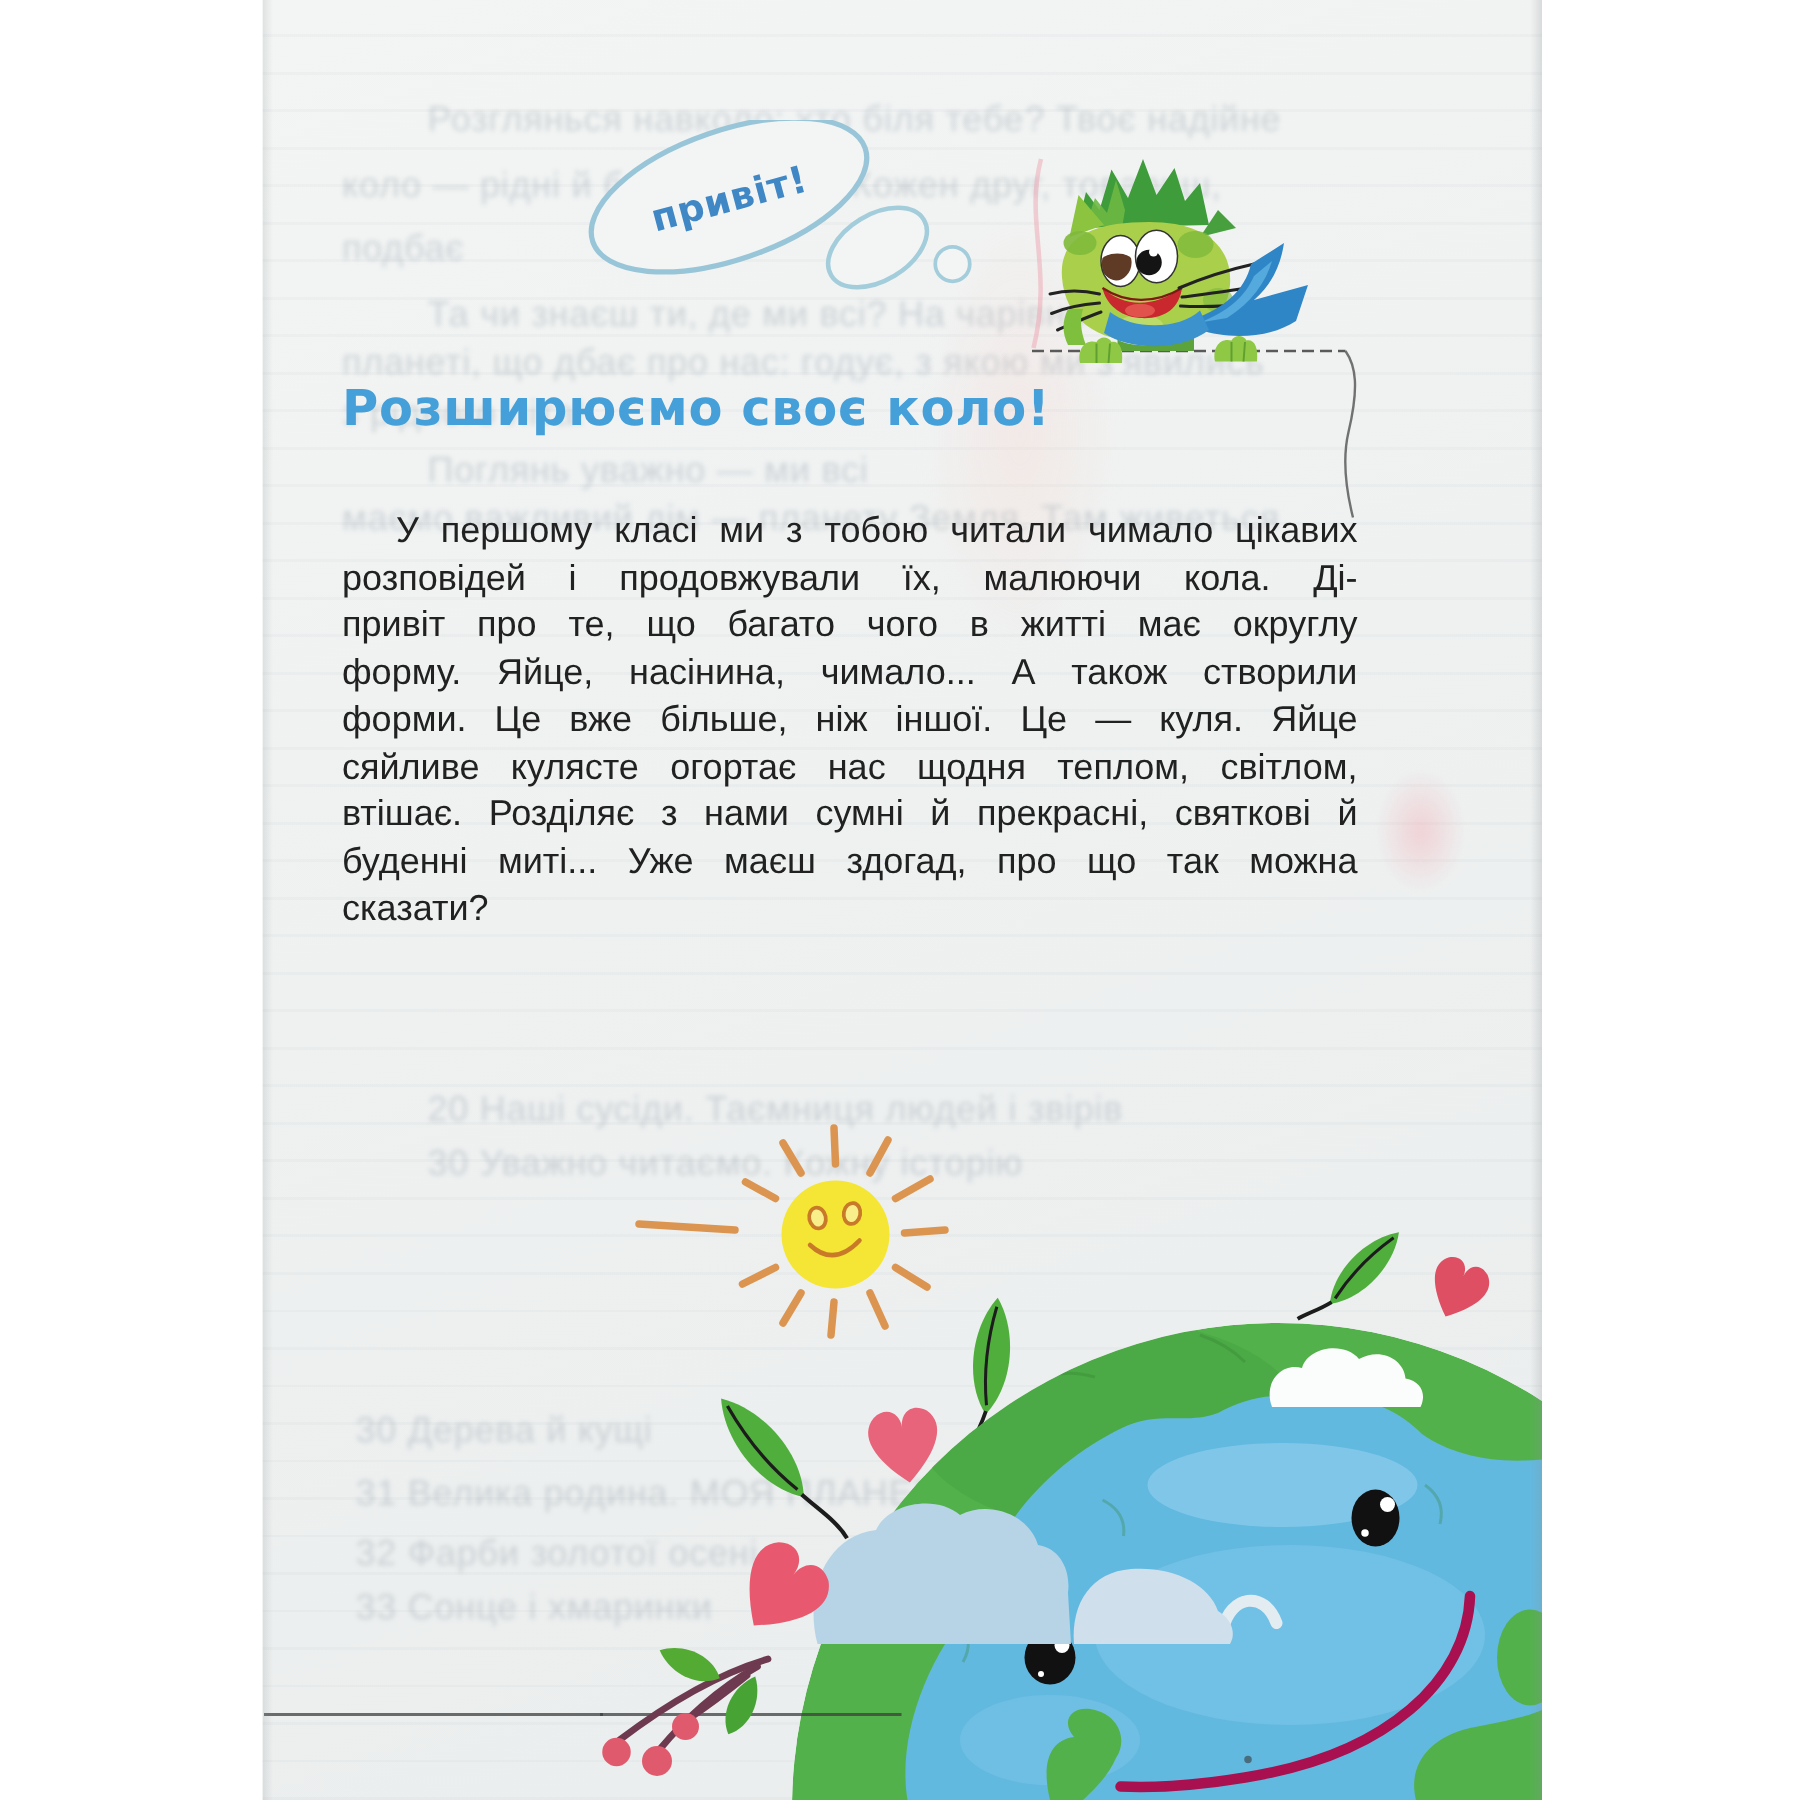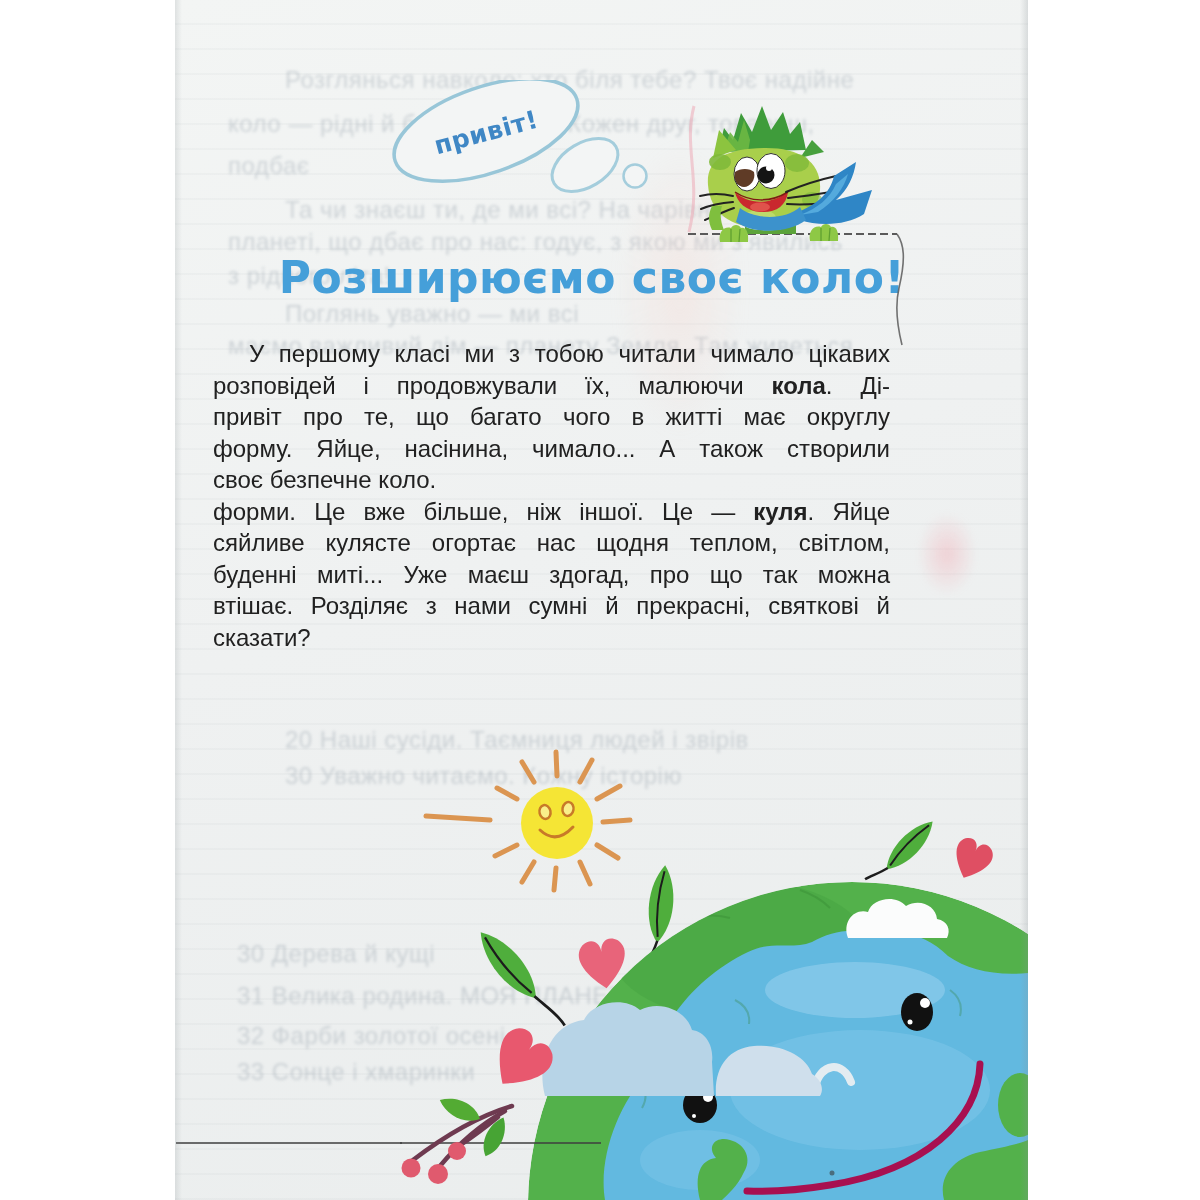--- a/index.html
+++ b/index.html
@@ -22,28 +22,28 @@
   .b6{left:110px;top:300px;width:560px}.b7{left:53px;top:332px;width:640px}
   .b8{left:110px;top:726px;width:560px}.b9{left:110px;top:762px;width:580px}
   .b10{left:62px;top:940px;width:360px}.b11{left:62px;top:982px;width:380px}
   .b12{left:62px;top:1022px;width:360px}.b13{left:62px;top:1058px;width:300px}
   .smudge{position:absolute;z-index:1;pointer-events:none;}
   .smudge.warm{left:440px;top:140px;width:130px;height:300px;filter:blur(6px);
       background:radial-gradient(ellipse at center,rgba(248,205,195,.25),rgba(248,205,195,0) 70%);}
   .smudge.pink{left:742px;top:512px;width:60px;height:84px;filter:blur(3px);
       background:radial-gradient(ellipse at center,rgba(242,160,170,.38),rgba(242,160,170,0) 70%);}
   .rule{position:absolute;left:1px;top:1142px;width:226px;height:2px;background:#3e3e3e;opacity:.75;z-index:2;}
-  .heading{position:absolute;left:53px;top:252px;width:677px;z-index:3;text-align:right;
-      font-family:"DejaVu Sans",sans-serif;font-weight:bold;font-size:44px;letter-spacing:.5px;color:#459fd9;}
-  .body-text{position:absolute;left:38px;top:338px;width:677px;z-index:3;color:#212121;}
+  .heading{position:absolute;left:53px;top:252px;width:677px;z-index:3;text-align:left;
+      font-family:"DejaVu Sans",sans-serif;font-weight:bold;font-size:33px;letter-spacing:.5px;color:#459fd9;}
+  .body-text{position:absolute;left:53px;top:338px;width:677px;z-index:3;color:#212121;}
   .line{height:31.5px;line-height:31.5px;font-size:24px;white-space:nowrap;
         text-align:justify;text-align-last:justify;}
   .line.indent{padding-left:36px;}
   .line.lastline{text-align-last:left;}
-  .line .b{font-weight:bold;}
+  .line .b{font-weight:normal;}
   svg{position:absolute;pointer-events:none;}
   .bubble-svg{left:210px;top:80px;width:290px;height:130px;z-index:4;}
   .cat-svg{left:480px;top:85px;width:285px;height:265px;z-index:4;}
   .illo-svg{left:225px;top:740px;width:628px;height:460px;z-index:4;}
   .bubble-text{font-family:"DejaVu Sans",sans-serif;font-weight:bold;font-size:25px;letter-spacing:.5px;fill:#3f87c5;}
 </style>
 </head>
 <body>
 
 <div class="canvas">
@@ -121,25 +121,24 @@
         </g>
       </g>
     </svg>
 
     <div class="heading">Розширюємо своє коло!</div>
     <div class="body-text" id="body-text">
         <div class="line indent"><span>У першому класі ми з тобою читали чимало цікавих</span></div>
         <div class="line"><span>розповідей і продовжували їх, малюючи </span><span class="b">кола</span><span>. Ді-</span></div>
         <div class="line"><span>привіт про те, що багато чого в житті має округлу</span></div>
         <div class="line"><span>форму. Яйце, насінина, чимало... А також створили</span></div>
-        <div class="line lastline"><span>своє безпечне коло.</span></div>
         <div class="line"><span>форми. Це вже більше, ніж іншої. Це — </span><span class="b">куля</span><span>. Яйце</span></div>
         <div class="line"><span>сяйливе кулясте огортає нас щодня теплом, світлом,</span></div>
+        <div class="line"><span>втішає. Розділяє з нами сумні й прекрасні, святкові й</span></div>
         <div class="line"><span>буденні миті... Уже маєш здогад, про що так можна</span></div>
-        <div class="line"><span>втішає. Розділяє з нами сумні й прекрасні, святкові й</span></div>
         <div class="line lastline"><span>сказати?</span></div>
       </div>
 
     <svg class="illo-svg" viewBox="400 740 628 460">
       <defs>
           <clipPath id="earthClip">
             <circle cx="852" cy="1206" r="324"></circle>
           </clipPath>
         </defs>
 

